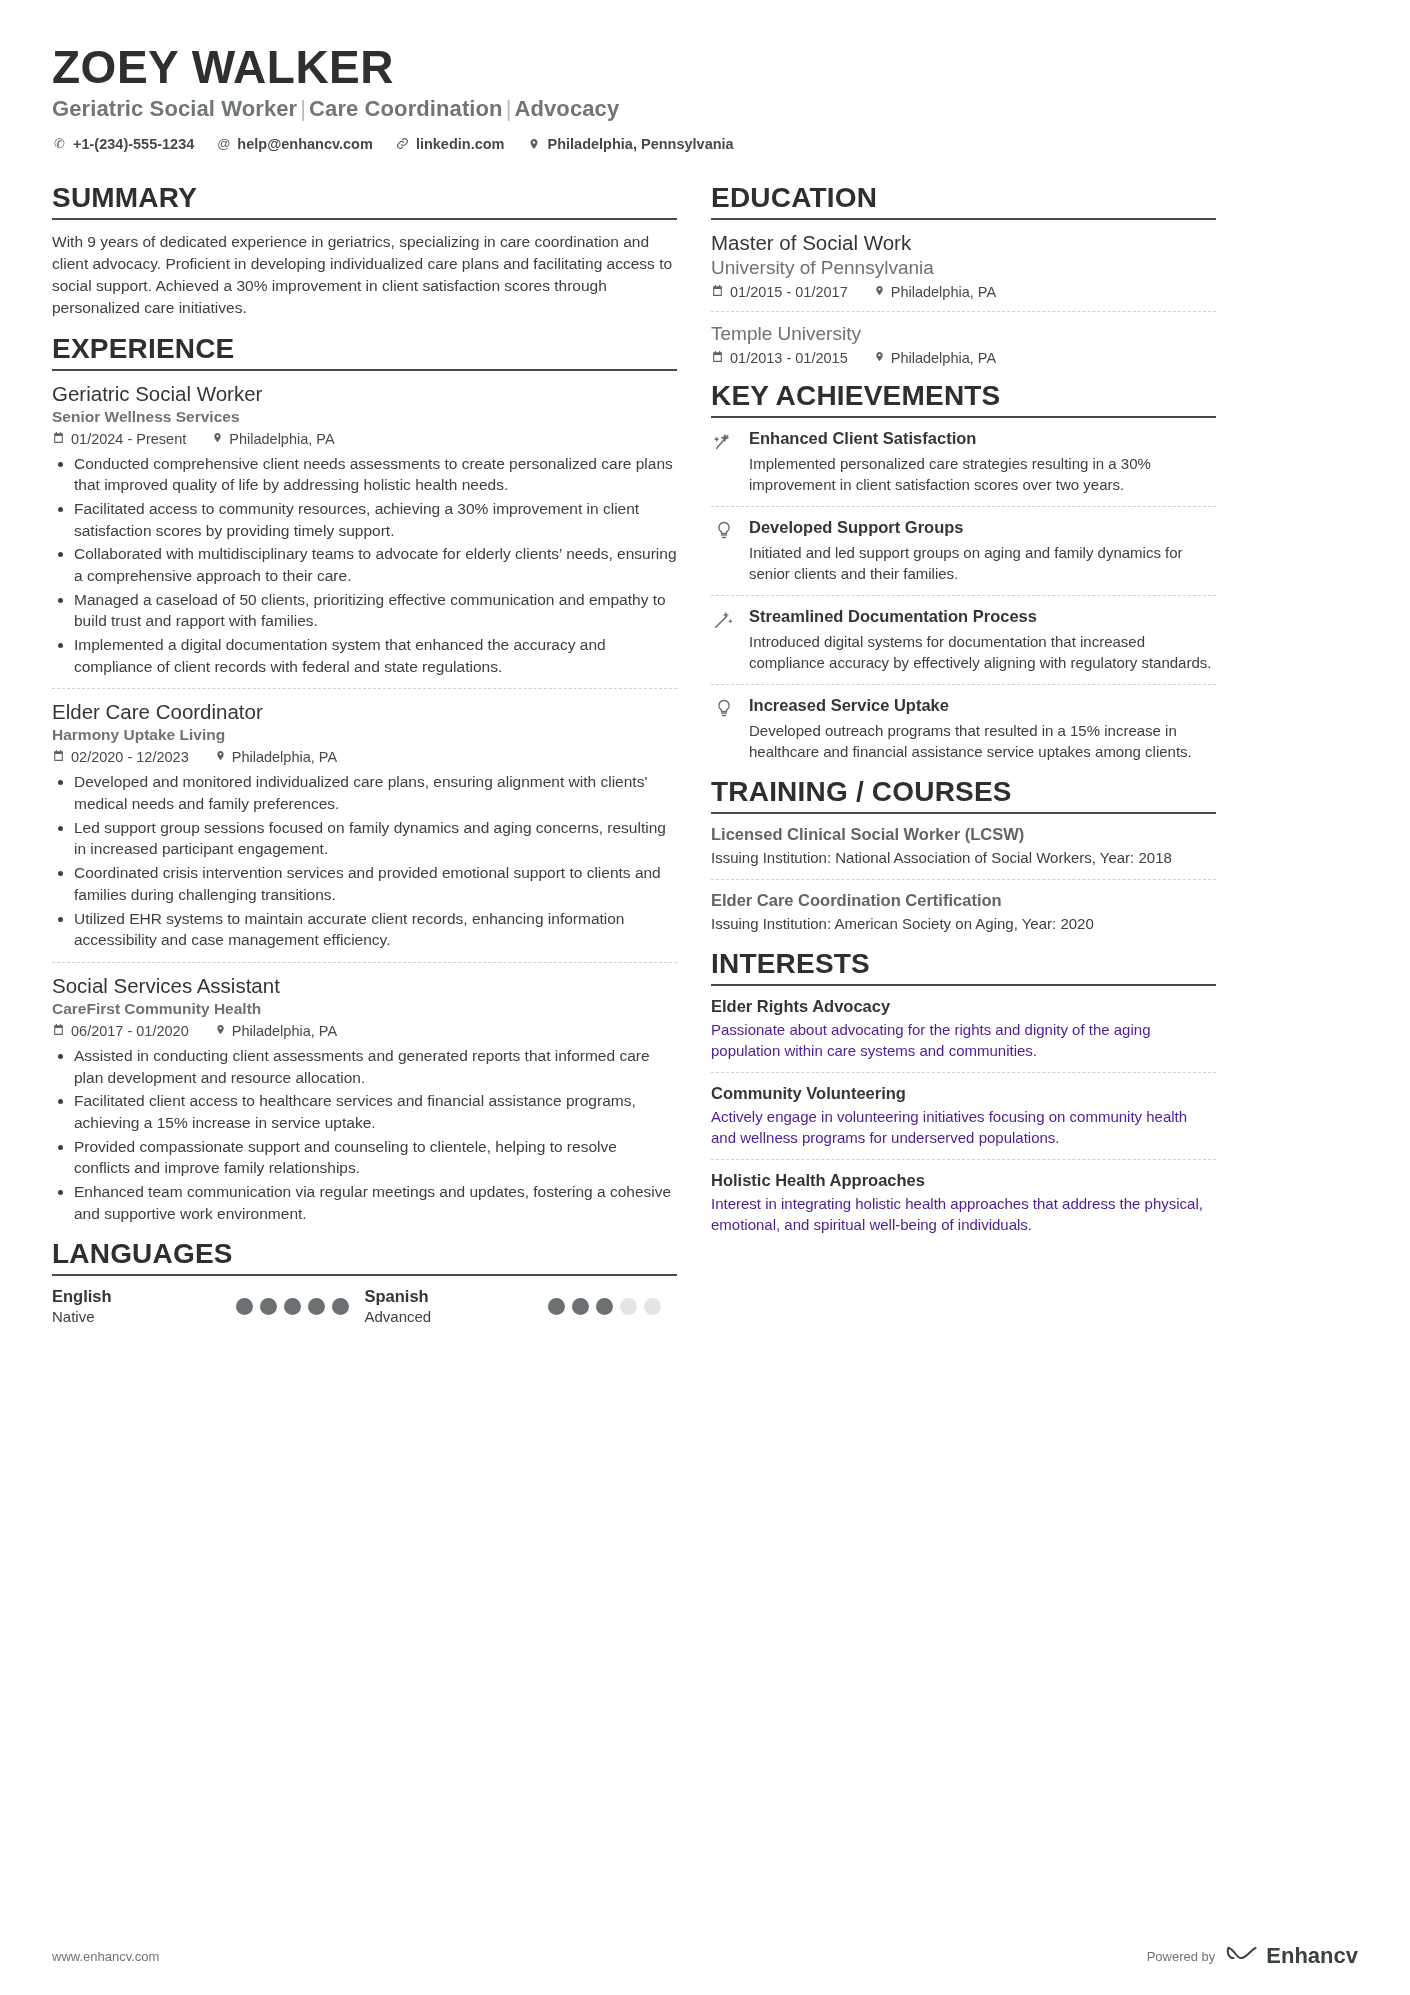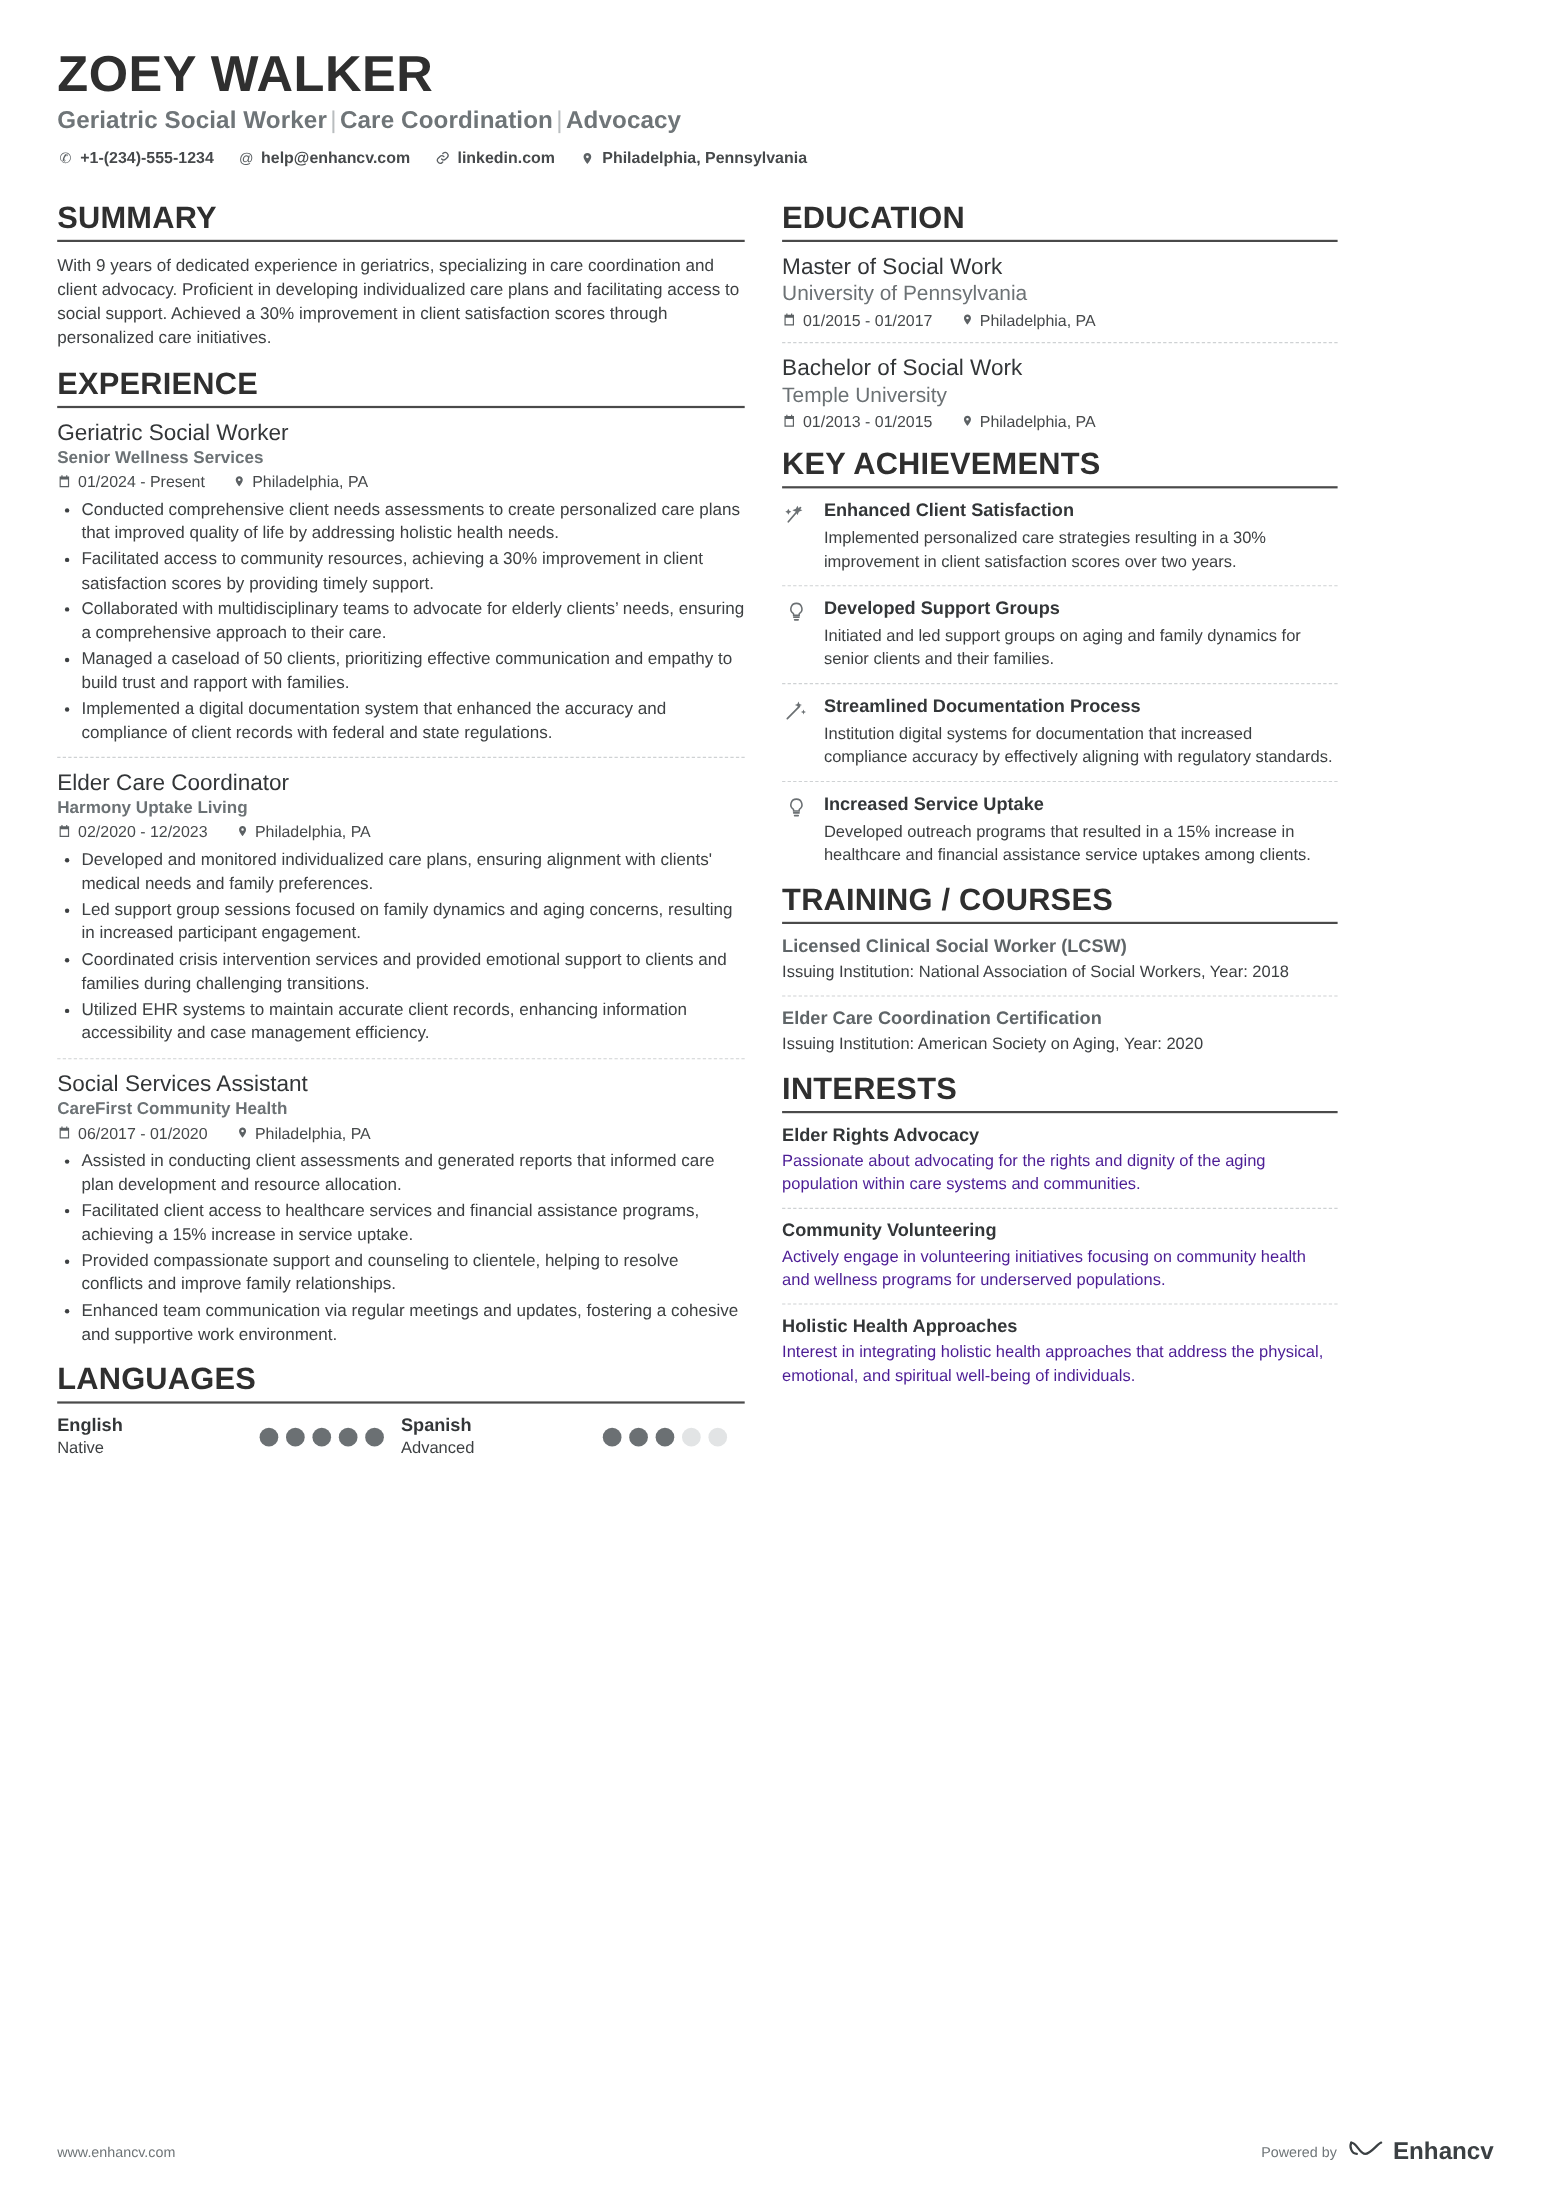--- a/index.html
+++ b/index.html
@@ -371,21 +371,20 @@
                     <path d="M12 2C8.1 2 5 5.1 5 9c0 5.2 7 13 7 13s7-7.8 7-13c0-3.9-3.1-7-7-7zm0 9.5A2.5 2.5 0 1 1 12 6.5a2.5 2.5 0 0 1 0 5z"></path>
                   </svg>
               </span>
               <span>Philadelphia, PA</span>
             </span>
           </div>
         </div>
         <div class="rule-light"></div>
 
         <div>
-          <h3 class="edu-degree">Bachelor of Social Work</h3>
           <div class="edu-school">Temple University</div>
           <div class="meta-row">
             <span class="meta-item">
               <span class="ic">
                 <svg width="13" height="13" viewBox="0 0 24 24" fill="#5c6164">
                     <path d="M7 2v2H4v18h16V4h-3V2h-2v2H9V2H7zm-1 7h12v11H6V9z"></path>
                   </svg>
               </span>
               <span>01/2013 - 01/2015</span>
             </span>
@@ -437,21 +436,21 @@
         <div class="ach">
           <div class="ach-icon">
             <svg width="22" height="22" viewBox="0 0 24 24" fill="none" stroke="#6b7073" stroke-width="1.7" stroke-linecap="round">
                 <path d="M3 21L15 9"></path>
                 <path d="M14 4l1 2.5L17.5 7.5 15 8.5 14 11l-1-2.5L10.5 7.5 13 6.5z" fill="#6b7073" stroke="none"></path>
                 <path d="M19 12l.7 1.7 1.8.8-1.8.8L19 17l-.7-1.7-1.8-.8 1.8-.8z" fill="#6b7073" stroke="none"></path>
               </svg>
           </div>
           <div>
             <div class="ach-title">Streamlined Documentation Process</div>
-            <p class="ach-text">Institution digital systems for documentation that increased compliance accuracy by effectively aligning with regulatory standards.</p>
+            <p class="ach-text">Introduced digital systems for documentation that increased compliance accuracy by effectively aligning with regulatory standards.</p>
           </div>
         </div>
         <div class="rule-light"></div>
 
         <div class="ach">
           <div class="ach-icon">
             <svg width="20" height="22" viewBox="0 0 24 24" fill="none" stroke="#6b7073" stroke-width="1.7" stroke-linecap="round">
                 <path d="M9 18h6M10 21h4"></path>
                 <path d="M12 3a6 6 0 0 0-3.5 10.9c.5.4.5 1.1.5 1.6v.5h6v-.5c0-.5 0-1.2.5-1.6A6 6 0 0 0 12 3z"></path>
               </svg>

